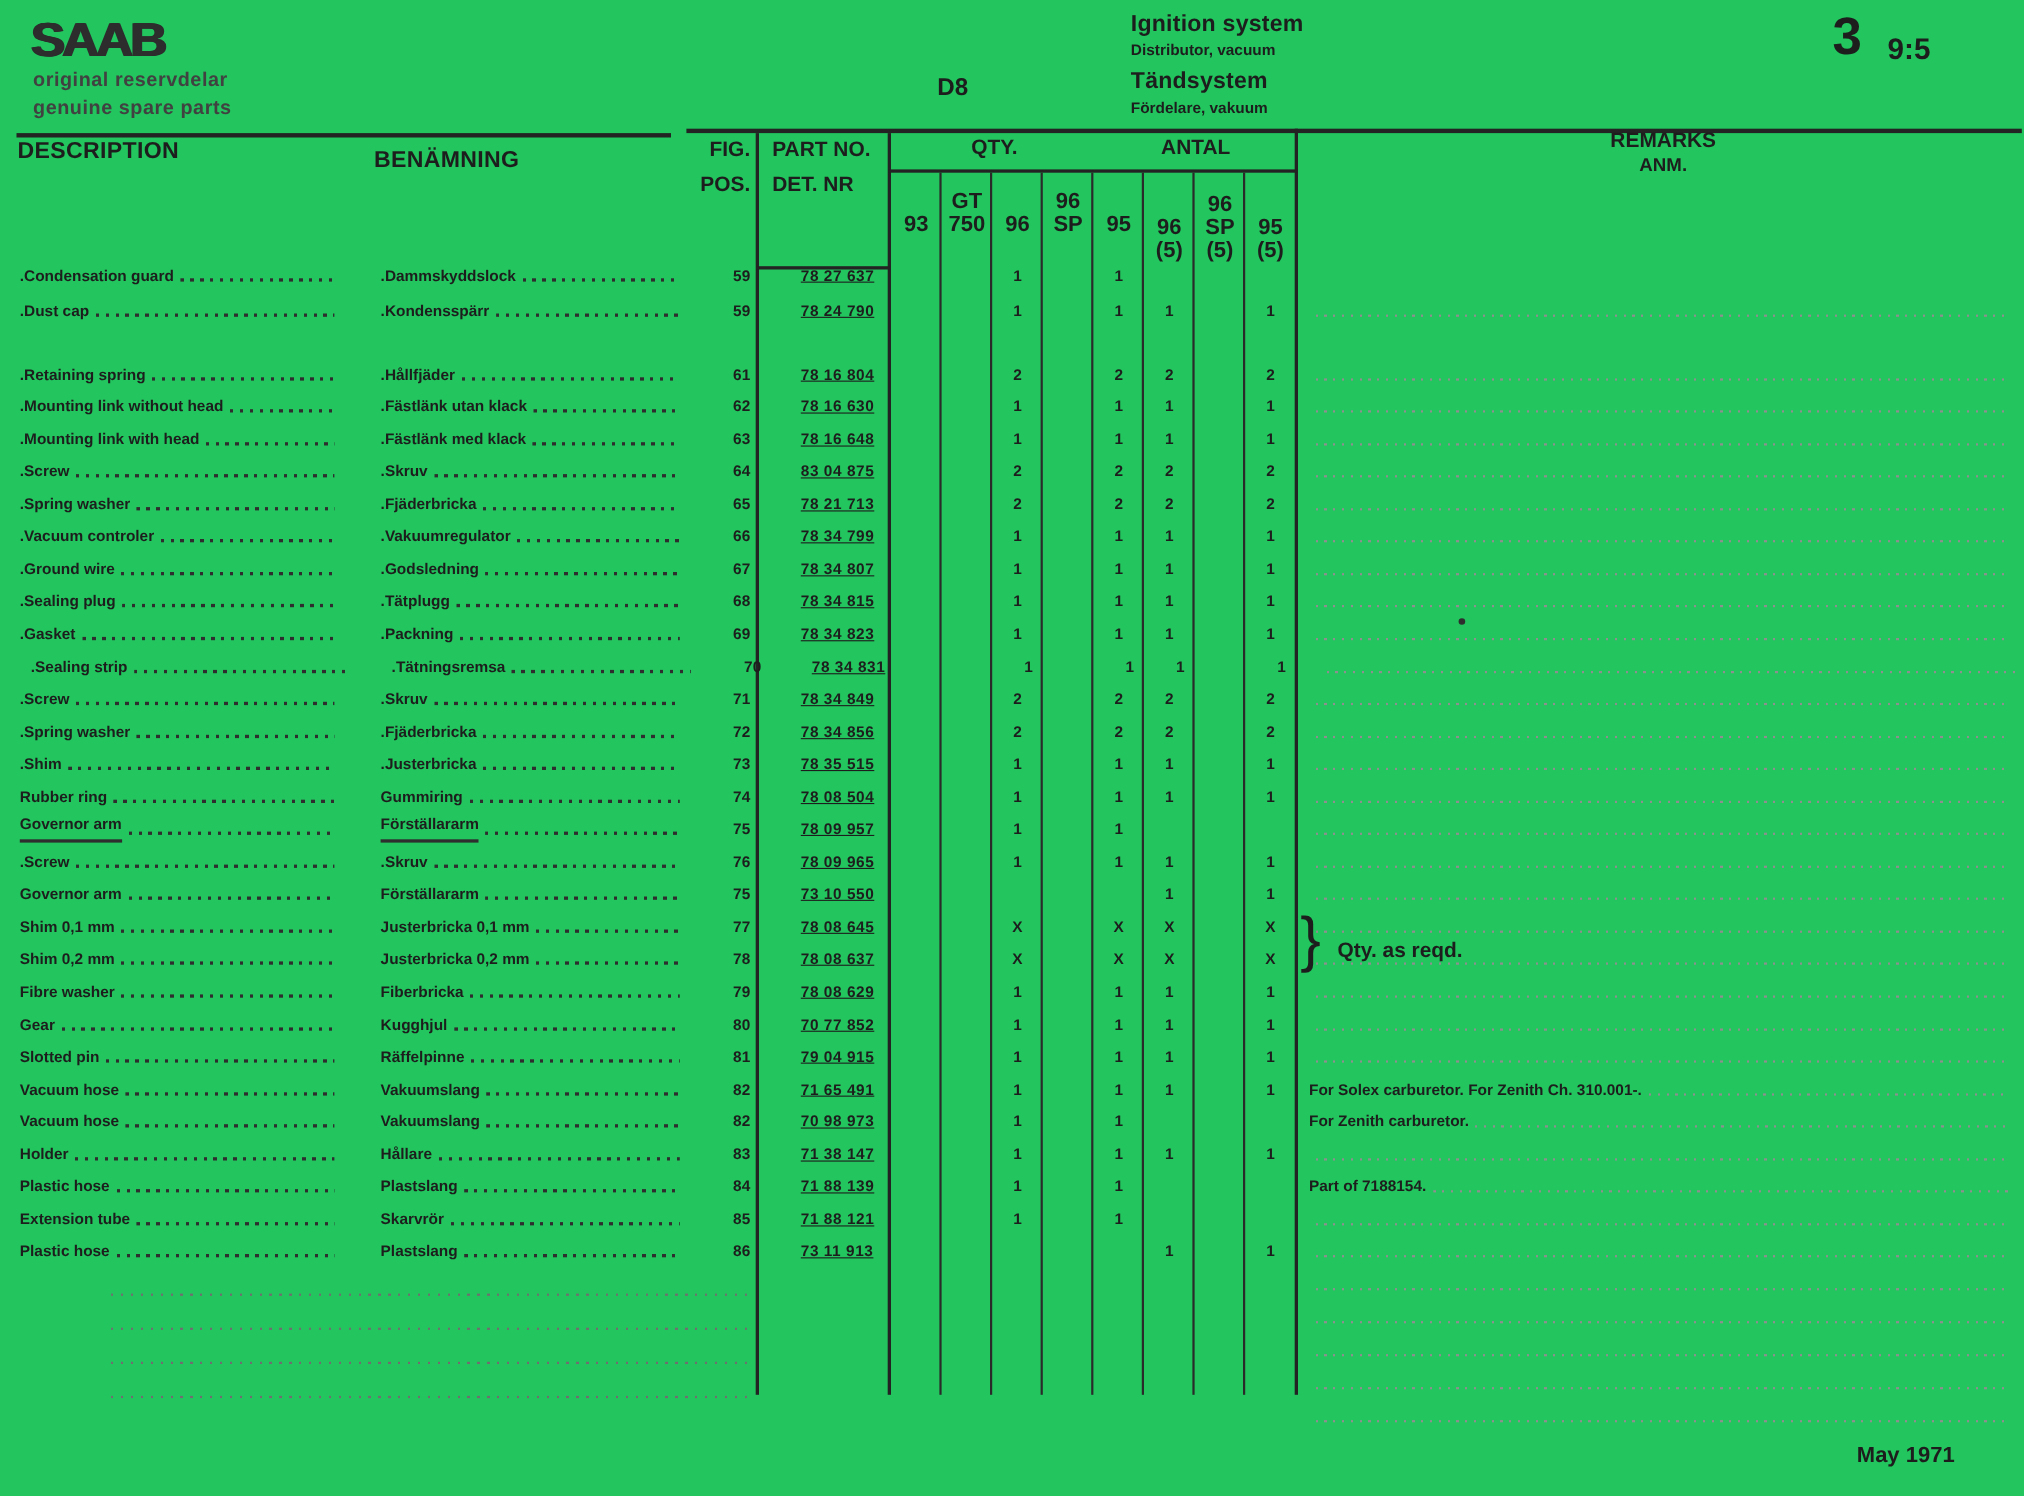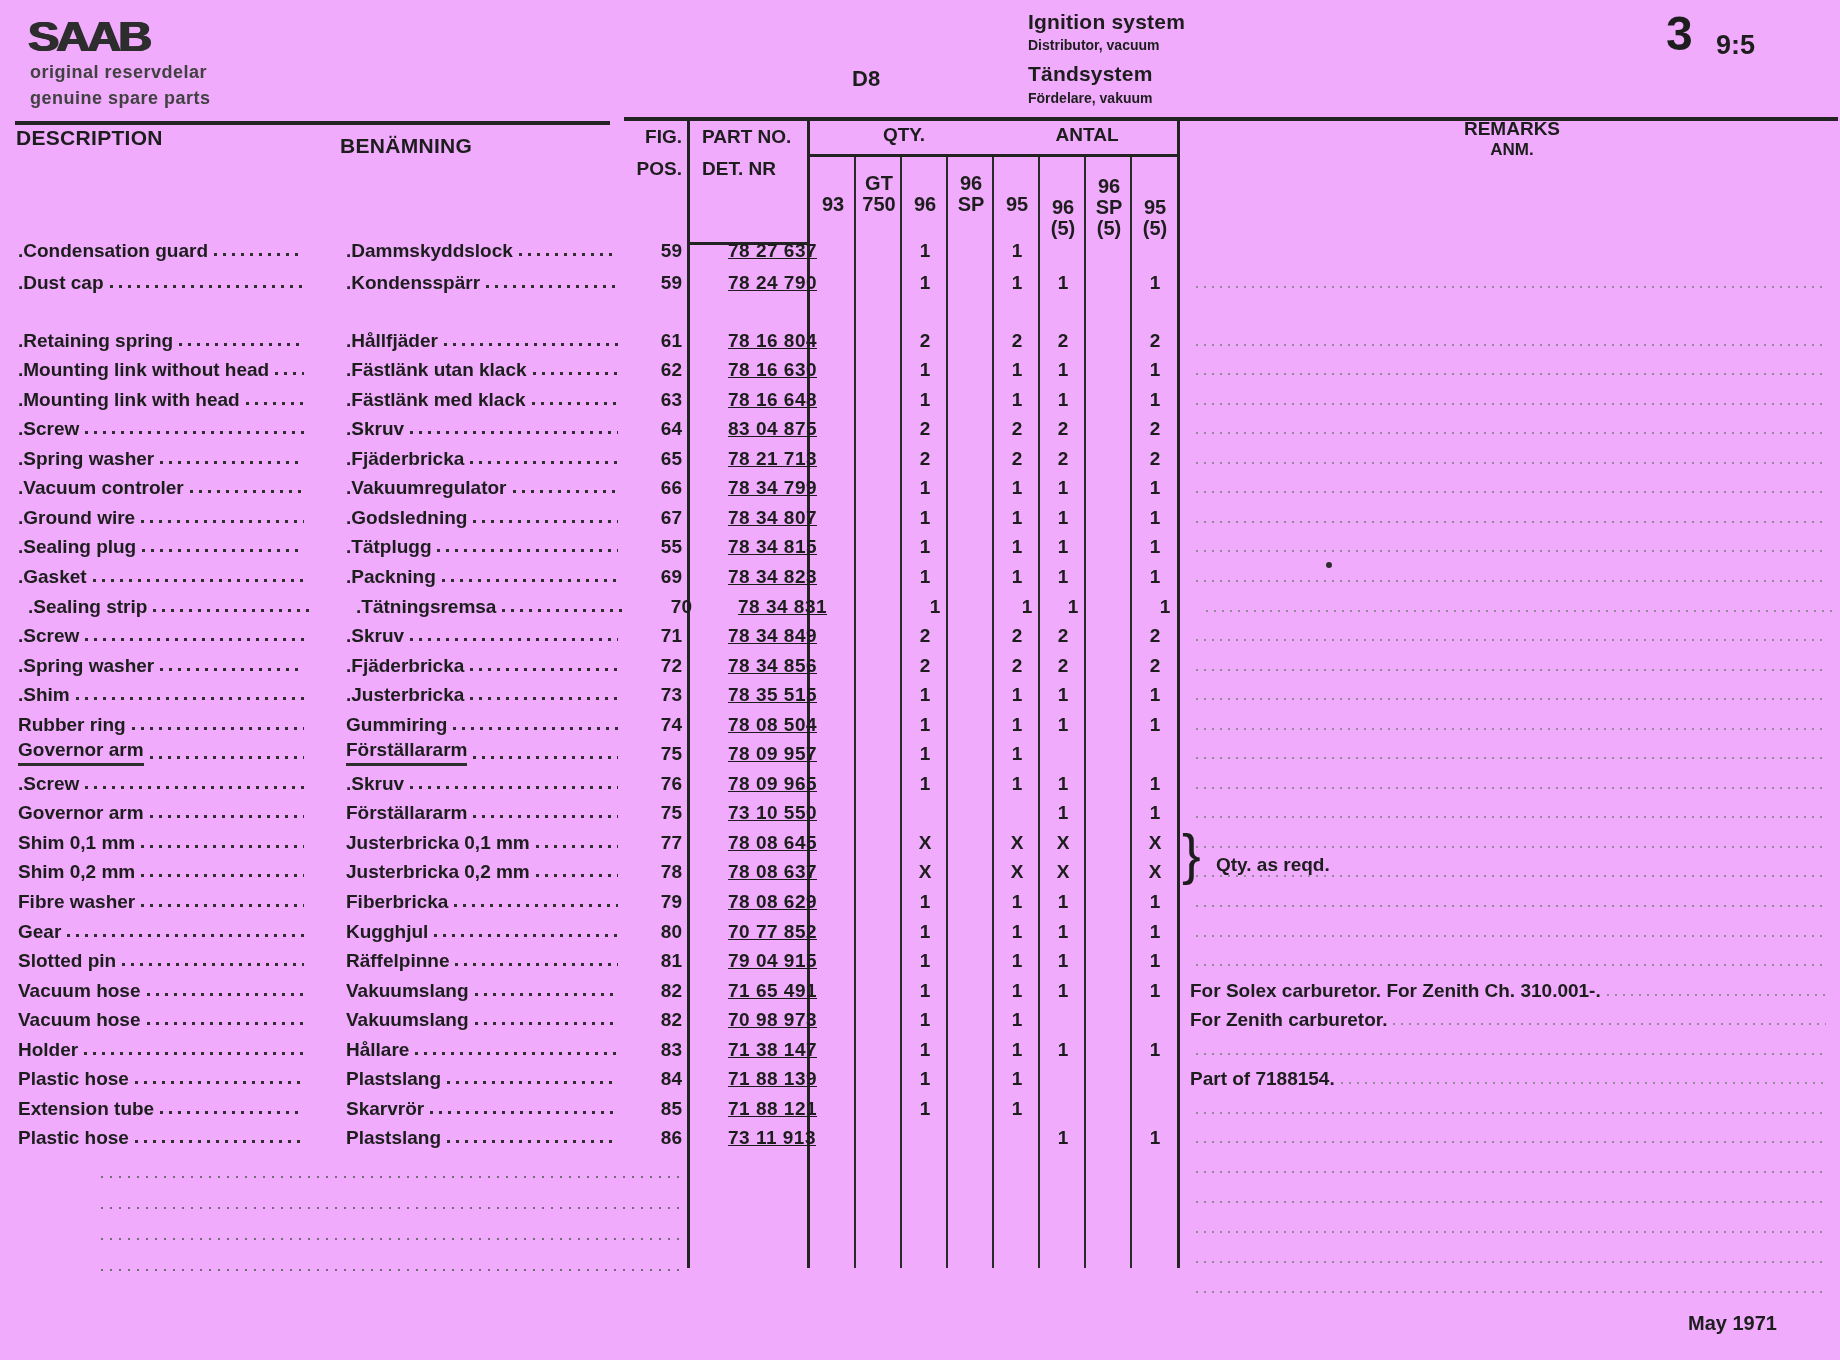--- a/index.html
+++ b/index.html
@@ -1,16 +1,16 @@
 <!DOCTYPE html>
 <html><head>
 <meta charset="utf-8">
 <style>
   html,body{margin:0;padding:0;background:#e8e8e4;}
-  .page{position:relative;width:1840px;height:1360px;background:#f0abfc;
+  .page{position:relative;width:1840px;height:1360px;background:#22c55e;
         font-family:"Liberation Sans",sans-serif;color:#1d1d1d;overflow:hidden;}
   .abs{position:absolute;}
   
   .hline{position:absolute;background:#232323;height:4px;}
   .vline{position:absolute;background:#232323;width:3px;}
   .vline.thin{width:2px;background:#2a2a2a;}
   
   .brand{font-size:47px;font-weight:700;letter-spacing:-3px;color:#2d2d2d;
          text-shadow:1px 0 0 #2d2d2d,-1px 0 0 #2d2d2d;transform:scaleY(.92);}
   .brand-sub{font-size:18px;font-weight:600;color:#414141;letter-spacing:.5px;}
@@ -22,21 +22,21 @@
   
   .th{font-size:21px;font-weight:700;letter-spacing:.3px;}
   .th-sm{font-size:19px;font-weight:700;}
   .center{text-align:center;}
   .right{text-align:right;}
   .qtyhead{position:absolute;left:810px;top:157px;width:368px;height:87px;display:flex;}
   .qtyhead .col{width:46px;display:flex;flex-direction:column;justify-content:flex-end;
                 align-items:center;font-size:20px;font-weight:700;line-height:21px;padding-bottom:5px;}
   .qtyhead .col.no5{padding-bottom:29px;}
   
-  .row{position:absolute;left:0;width:1536px;height:30px;font-size:19px;font-weight:700;}
+  .row{position:absolute;left:0;width:1536px;height:30px;font-size:14px;font-weight:700;}
   .c{position:absolute;bottom:0;display:flex;align-items:flex-end;line-height:25px;}
   .c .t{white-space:nowrap;}
   .desc{left:18px;width:292px;}
   .sv{left:346px;width:278px;}
   .fig{left:626px;width:56px;display:block;text-align:right;}
   .part{left:728px;width:102px;display:block;letter-spacing:.5px;text-decoration:underline;}
   .q{display:block;text-align:center;width:46px;}
   .rem{left:1190px;width:642px;}
   .leader{flex:1 1 auto;height:3px;align-self:flex-end;margin:0 6px 7px 6px;min-width:0;
           background:repeating-linear-gradient(90deg,#2e2e2e 0 3px,transparent 3px 9px);}
@@ -299,21 +299,21 @@
       </div>
       <div class="row" style="top: 529px;">
         <div class="c desc">
           <span class="t">.Sealing plug</span>
           <span class="leader"></span>
         </div>
         <div class="c sv">
           <span class="t">.Tätplugg</span>
           <span class="leader"></span>
         </div>
-        <div class="c fig">55</div>
+        <div class="c fig">68</div>
         <div class="c part">78 34 815</div>
         <div class="c q" style="left: 902px;">1</div>
         <div class="c q" style="left: 994px;">1</div>
         <div class="c q" style="left: 1040px;">1</div>
         <div class="c q" style="left: 1132px;">1</div>
         <div class="c rem">
           <span class="leader ld-r"></span>
         </div>
       </div>
       <div class="row" style="top: 559px;">

